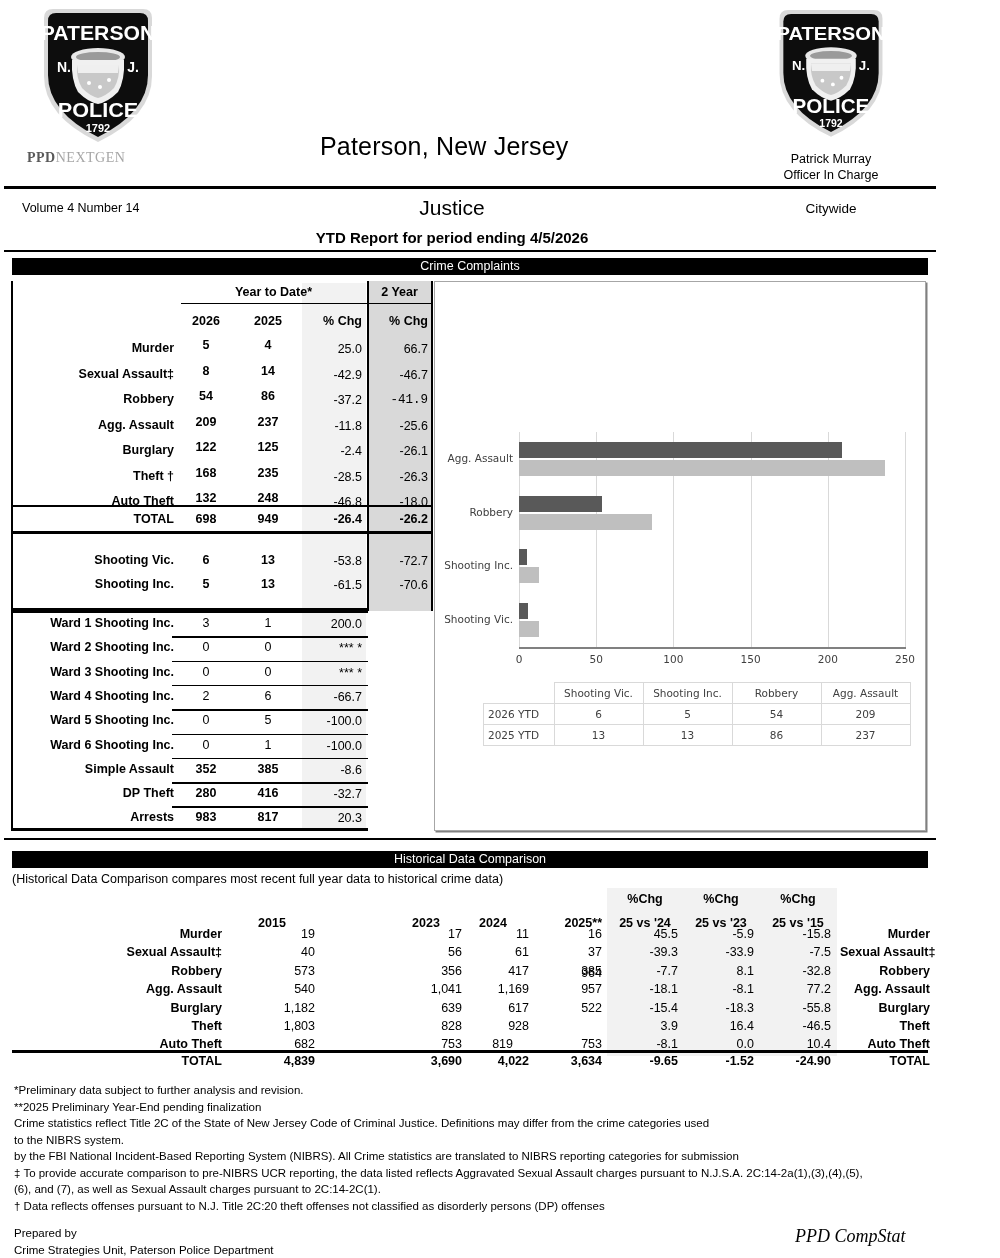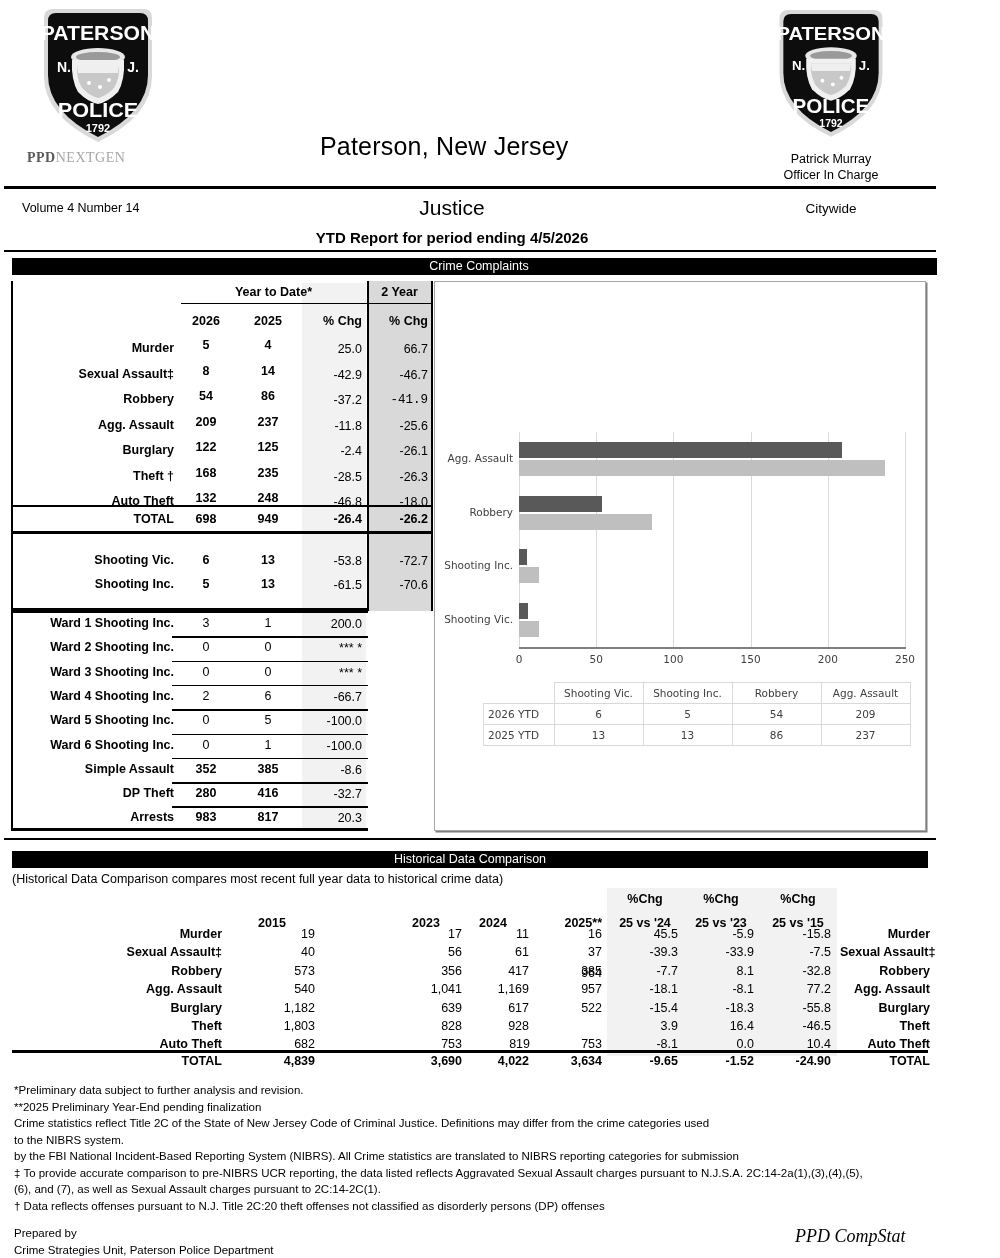--- a/index.html
+++ b/index.html
@@ -142,21 +142,21 @@
 
 <div class="rule" style="left:4px;top:186px;width:932px;height:2.5px;"></div>
 
 <div class="volnum" style="left:22px;top:201px;">Volume 4   Number  14</div>
 <div class="compstat" style="left:302px;top:196px;">Justice</div>
 <div class="citywide" style="left:731px;top:201px;">Citywide</div>
 <div class="ytdline" style="left:222px;top:229px;">YTD Report for period ending  4/5/2026</div>
 
 <div class="rule" style="left:4px;top:250px;width:932px;height:2px;"></div>
 
-<div class="blackbar" style="left:12px;top:258px;width:916px;height:17px;padding-left:9px;">Crime Complaints</div>
+<div class="blackbar" style="left:12px;top:258px;width:916px;height:17px;">Crime Complaints</div>
 
 <div class="tbl" style="left:0;top:0;">
 
   <div class="shade1" style="left:302px;top:283px;width:64px;height:262px;"></div>
   <div class="shade2" style="left:368px;top:281px;width:64px;height:264px;"></div>
   <div class="shade1" style="left:302px;top:545px;width:64px;height:66px;"></div>
   <div class="shade2" style="left:368px;top:545px;width:64px;height:66px;"></div>
   <div class="shade1" style="left:302px;top:613px;width:64px;height:217px;"></div>
 
   <div class="line" style="left:367px;top:281px;width:1.5px;height:330px;"></div>
@@ -410,21 +410,21 @@
       <div class="cell r" style="left: 383px; width: 79px; top: 1019px;">828</div>
       <div class="cell r" style="left: 450px; width: 79px; top: 1019px;">928</div>
       <div class="cell r" style="left: 519px; width: 83px; top: 966px;">964</div>
       <div class="cell r" style="left: 607px; width: 71px; top: 1019px;">3.9</div>
       <div class="cell r" style="left: 683px; width: 71px; top: 1019px;">16.4</div>
       <div class="cell r" style="left: 760px; width: 71px; top: 1019px;">-46.5</div>
       <div class="cell r b" style="left: 840px; width: 90px; top: 1019px;">Theft</div>
       <div class="cell r b" style="left: 60px; width: 162px; top: 1037.4px;">Auto Theft</div>
       <div class="cell r" style="left: 222px; width: 93px; top: 1037.4px;">682</div>
       <div class="cell r" style="left: 383px; width: 79px; top: 1037.4px;">753</div>
-      <div class="cell r" style="left: 451px; width: 79px; top: 1037.4px; text-align: right;">819</div>
+      <div class="cell r" style="left: 434px; width: 79px; top: 1037.4px; text-align: right;">819</div>
       <div class="cell r" style="left: 519px; width: 83px; top: 1037.4px;">753</div>
       <div class="cell r" style="left: 607px; width: 71px; top: 1037.4px;">-8.1</div>
       <div class="cell r" style="left: 683px; width: 71px; top: 1037.4px;">0.0</div>
       <div class="cell r" style="left: 760px; width: 71px; top: 1037.4px;">10.4</div>
       <div class="cell r b" style="left: 840px; width: 90px; top: 1037.4px;">Auto Theft</div>
     </div>
 
   <div class="line" style="left:12px;top:1050px;width:916px;height:2.5px;"></div>
 
   <div class="cell r b" style="left:60px;top:1054px;width:162px;">TOTAL</div>

